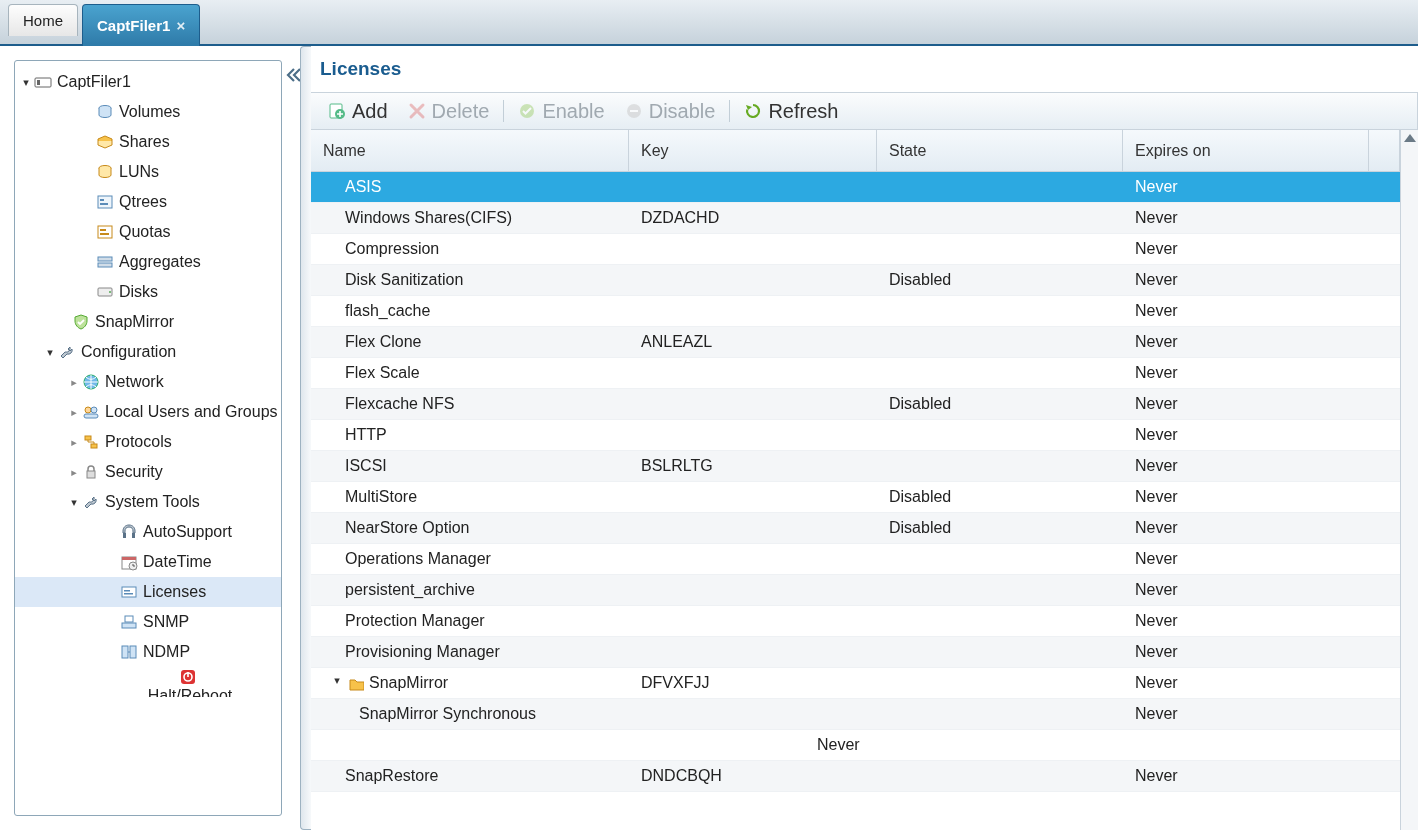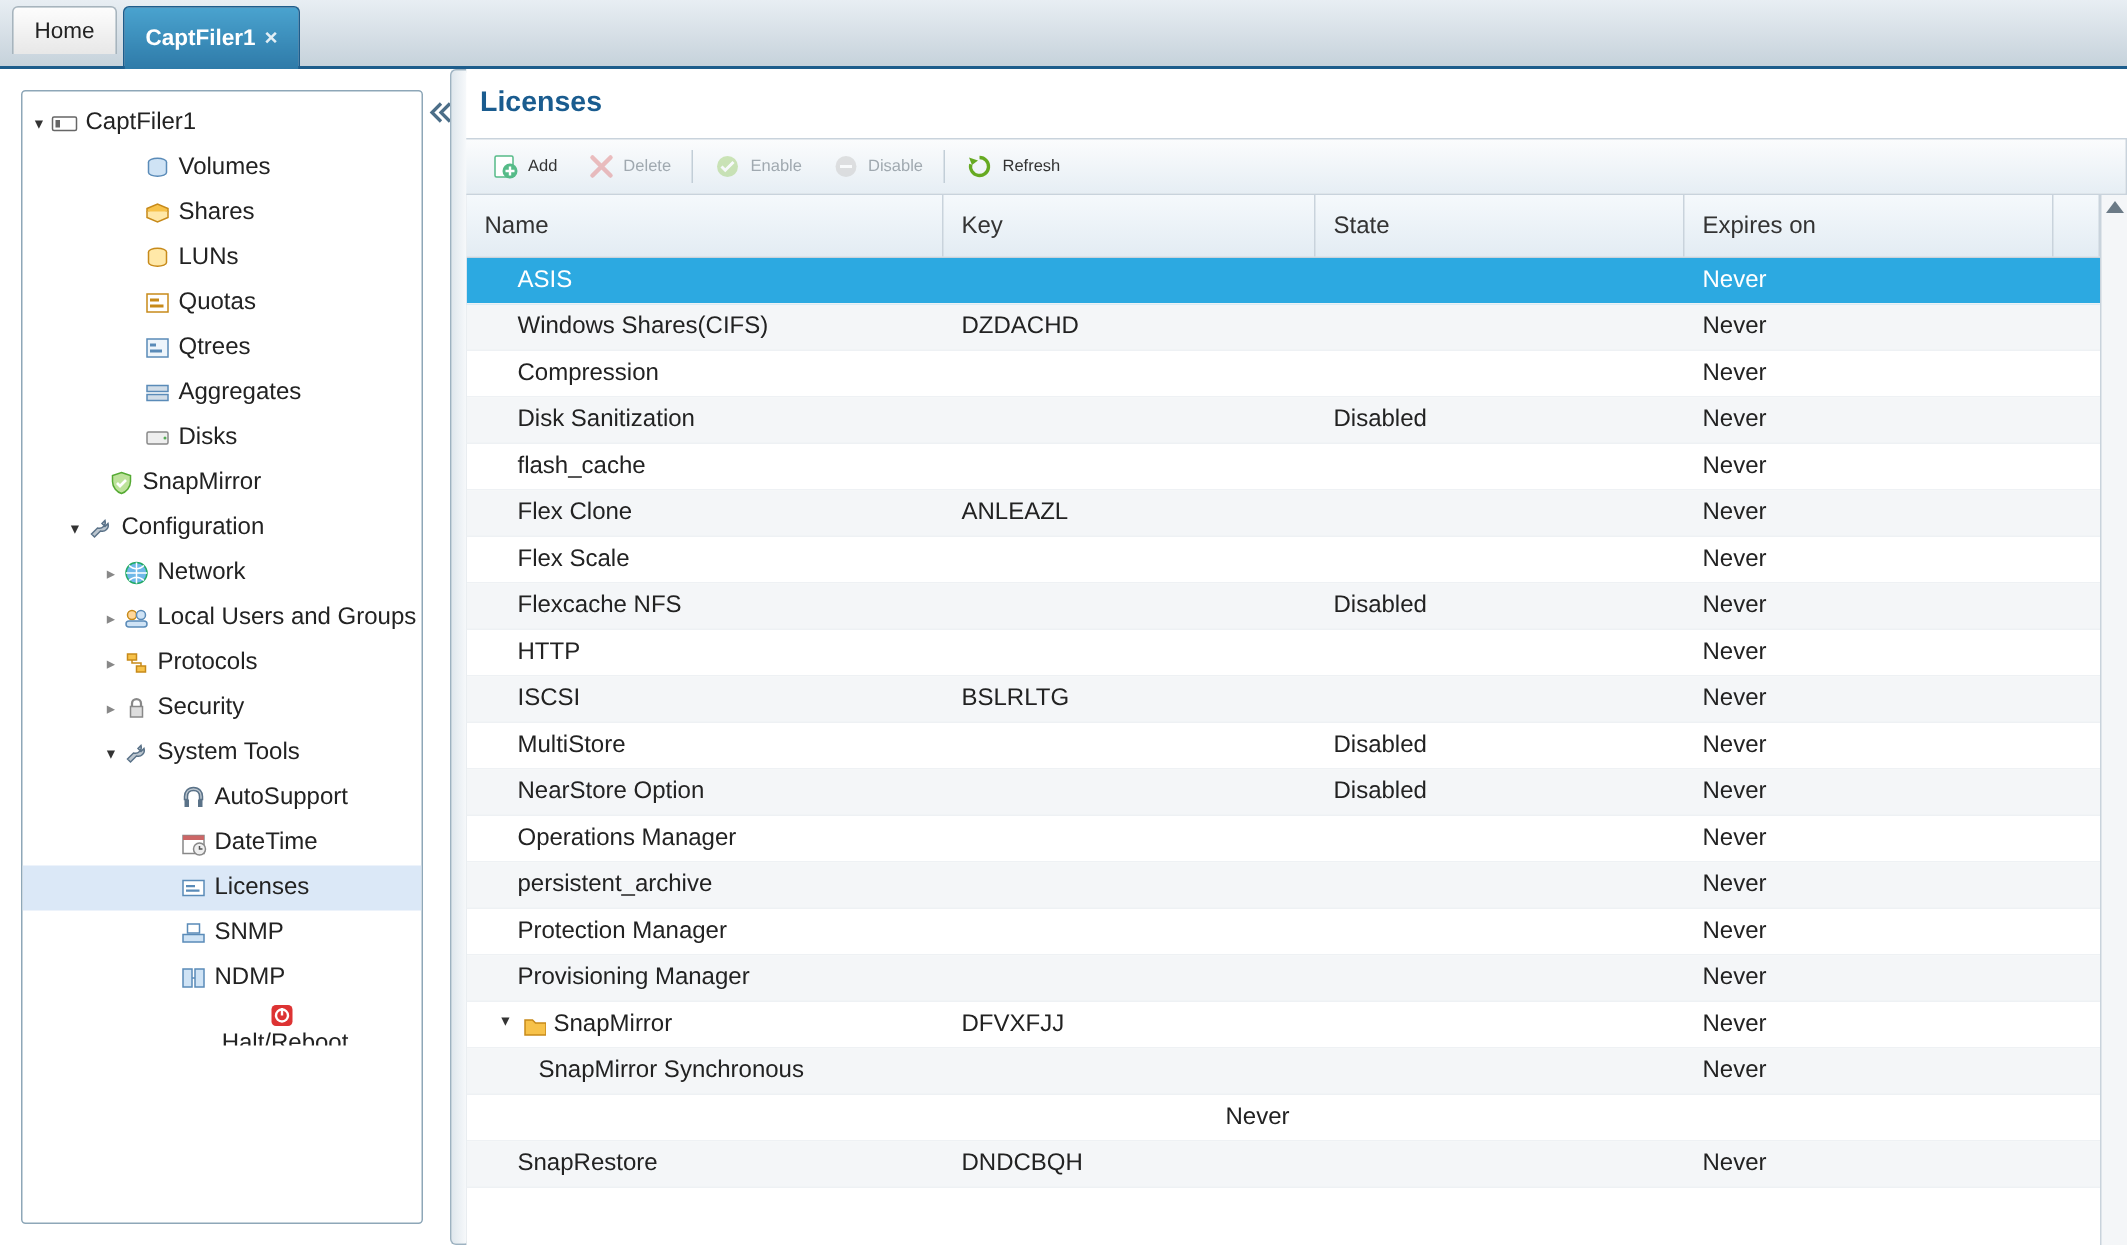--- a/index.html
+++ b/index.html
@@ -42,21 +42,21 @@
   .node .ico{width:20px;height:20px;flex-shrink:0;margin-right:4px;display:flex;align-items:center;justify-content:center}
   .node.selected{background:var(--tree-sel)}
   .tw.blank{visibility:hidden}
   .tw.open::before{content:"▾"}
   .tw.closed::before{content:"▸";color:#888}
 
   
   .content{flex:1;position:relative;padding-top:8px;display:flex;flex-direction:column;overflow:hidden}
   .content::before{content:"";position:absolute;left:0;top:0;bottom:0;width:10px;border-left:1px solid #9db2c1;border-top:1px solid #9db2c1;border-bottom:1px solid #9db2c1;border-radius:4px 0 0 4px;background:linear-gradient(to right,#dfe7ed,#f7f9fb)}
   .title{font-size:19px;font-weight:600;color:var(--title-color);margin:4px 0 12px 20px}
-  .toolbar{height:38px;background:var(--toolbar-bg);border:1px solid var(--grid-border);border-left:none;display:flex;align-items:center;gap:0;margin-left:10px;padding:0 8px;font-size:11px}
+  .toolbar{height:38px;background:var(--toolbar-bg);border:1px solid var(--grid-border);border-left:none;display:flex;align-items:center;gap:0;margin-left:10px;padding:0 8px;font-size:20px}
   .tbtn{display:flex;align-items:center;gap:6px;padding:4px 10px;color:#333;cursor:pointer}
   .tbtn.disabled{color:#a0a9b0;cursor:default}
   .tsep{width:1px;height:22px;background:#c2ced7;margin:0 4px}
   .tbtn .ico{width:18px;height:18px;display:flex;align-items:center;justify-content:center}
 
   
   .gridwrap{flex:1;display:flex;overflow:hidden;margin-left:10px;border-left:1px solid var(--grid-border)}
   .grid{flex:1;display:flex;flex-direction:column;overflow:hidden}
   .ghead{display:flex;height:42px;background:var(--header-bg);border-bottom:1px solid var(--grid-border);font-size:16px;color:#333}
   .ghead .gh{display:flex;align-items:center;padding-left:12px;border-right:1px solid var(--grid-border)}
@@ -276,35 +276,35 @@
                         </svg>
                       </span>
                       <span>LUNs</span>
                     </div>
                   </li>
                   <li>
                     <div class="node" style="padding-left: 66px;">
                       <span class="tw blank"></span>
                       <span class="ico">
                         <svg width="18" height="18">
-                          <use href="#i-quota"></use>
-                        </svg>
-                      </span>
-                      <span>Quotas</span>
+                          <use href="#i-qtree"></use>
+                        </svg>
+                      </span>
+                      <span>Qtrees</span>
                     </div>
                   </li>
                   <li>
                     <div class="node" style="padding-left: 66px;">
                       <span class="tw blank"></span>
                       <span class="ico">
                         <svg width="18" height="18">
-                          <use href="#i-qtree"></use>
-                        </svg>
-                      </span>
-                      <span>Qtrees</span>
+                          <use href="#i-quota"></use>
+                        </svg>
+                      </span>
+                      <span>Quotas</span>
                     </div>
                   </li>
                   <li>
                     <div class="node" style="padding-left: 66px;">
                       <span class="tw blank"></span>
                       <span class="ico">
                         <svg width="18" height="18">
                           <use href="#i-agg"></use>
                         </svg>
                       </span>

